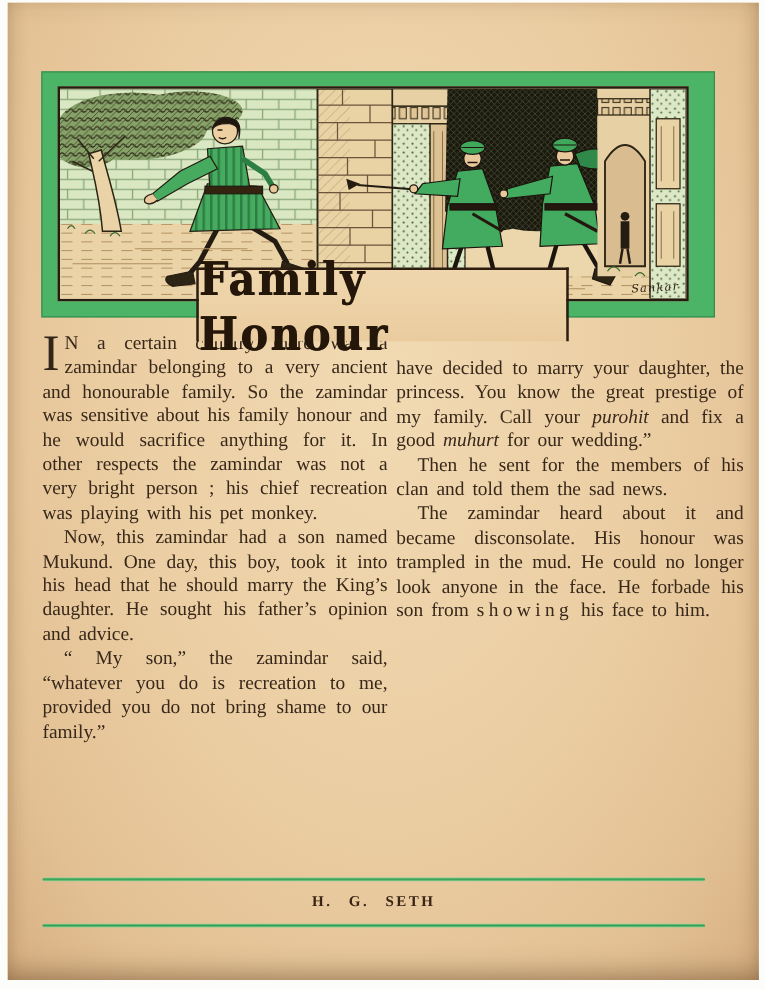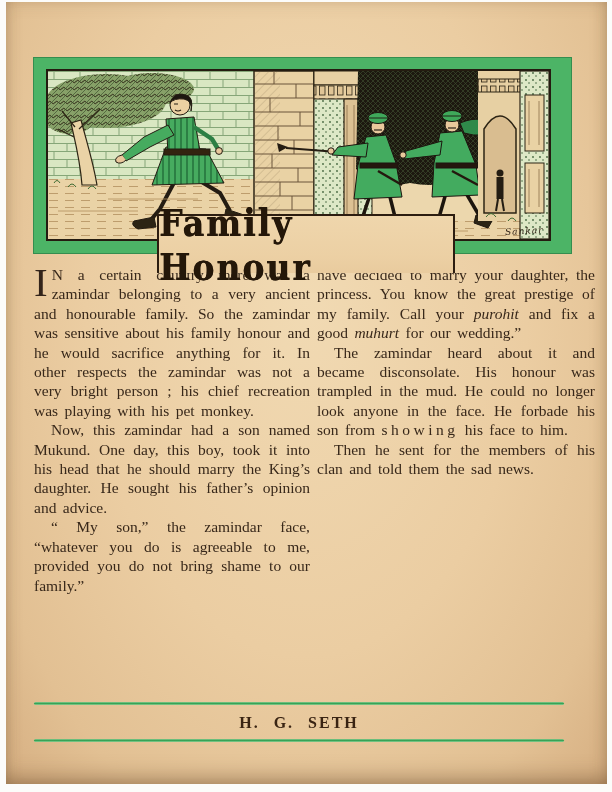--- a/index.html
+++ b/index.html
@@ -44,39 +44,39 @@
     text-shadow:0.6px 0 0 #241709;
     transform:scaleY(1.12);
   }
   
   .col{
     position:absolute;top:263px;height:432px;overflow:hidden;
     font-size:15.5px;line-height:19.4px;color:#38281a;
     text-align:justify;word-spacing:2.5px;
   }
   .col.left{left:28px;width:276px;}
-  .col.right{left:311px;width:278px;}
+  .col.right{left:311px;width:278px;margin-top:20px;}
   .col p{margin:0;}
   .col p.indent{text-indent:17px;}
   .dropcap{
     float:left;font-size:41px;line-height:33px;
     padding:1px 4px 0 0;color:#33241a;
   }
   .italic{font-style:italic;}
   .spaced{letter-spacing:3.5px;}
   
   .rule{
     position:absolute;left:28px;width:530px;height:3px;border-radius:2px;
     background:linear-gradient(180deg,#8fd096,#2f9e4f 45%,#8fd096);
   }
   .rule.top{top:700px;}
   .rule.bottom{top:737px;}
   .pub{
     position:absolute;left:28px;width:530px;top:712px;text-align:center;
-    font-family:"Liberation Serif",serif;font-weight:bold;font-size:16px;
+    font-family:"Liberation Serif",serif;font-weight:bold;font-size:12px;
     letter-spacing:2px;word-spacing:8px;color:#3a2413;
   }
 </style>
 </head>
 <body>
 
 <div class="scan">
   <div class="paper">
 
     <div class="green-frame">
@@ -224,26 +224,26 @@
       </div>
     </div>
 
     <div class="banner">
       <h1>Family Honour</h1>
     </div>
 
     <div class="col left">
         <p><span class="dropcap">I</span><span>N a certain country there was a zamindar belonging to a very ancient and honourable family.  So the zamindar was sensitive about his family honour and he would sacrifice anything for it.  In other respects the zamindar was not a very bright person ; his chief recreation was playing with his pet monkey.</span></p>
         <p class="indent"><span>Now, this zamindar had a son named Mukund.  One day, this boy, took it into his head that he should marry the King’s daughter.  He sought his father’s opinion and advice.</span></p>
-        <p class="indent"><span>“ My son,” the zamindar face, “whatever you do is agreeable to me, provided you do not bring shame to our family.”</span></p>
+        <p class="indent"><span>“ My son,” the zamindar said, “whatever you do is recreation to me, provided you do not bring shame to our family.”</span></p>
       </div>
     <div class="col right">
         <p><span>have decided to marry your daughter, the princess.  You know the great prestige of my family.  Call your </span><span class="italic">purohit</span><span> and fix a good </span><span class="italic">muhurt</span><span> for our wedding.”</span></p>
+        <p class="indent"><span>Then he sent for the members of his clan and told them the sad news.</span></p>
         <p class="indent"><span>The zamindar heard about it and became disconsolate.  His honour was trampled in the mud.  He could no longer look anyone in the face.  He forbade his son from </span><span class="spaced">showing</span><span> his face to him.</span></p>
-        <p class="indent"><span>Then he sent for the members of his clan and told them the sad news.</span></p>
       </div>
 
     <div class="rule top"></div>
     <div class="pub">H. G. SETH</div>
     <div class="rule bottom"></div>
 
   </div>
 </div>
 
 </body></html>

